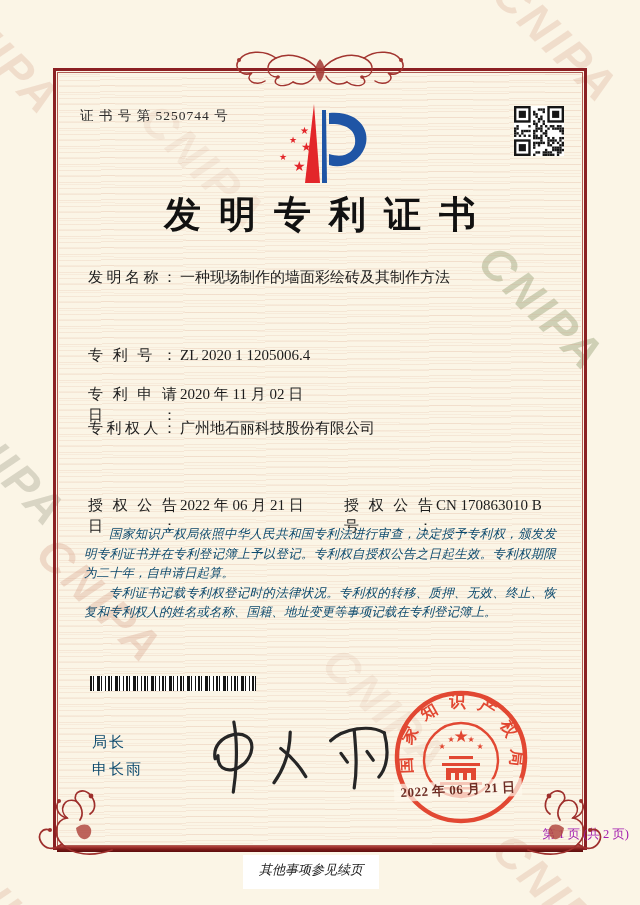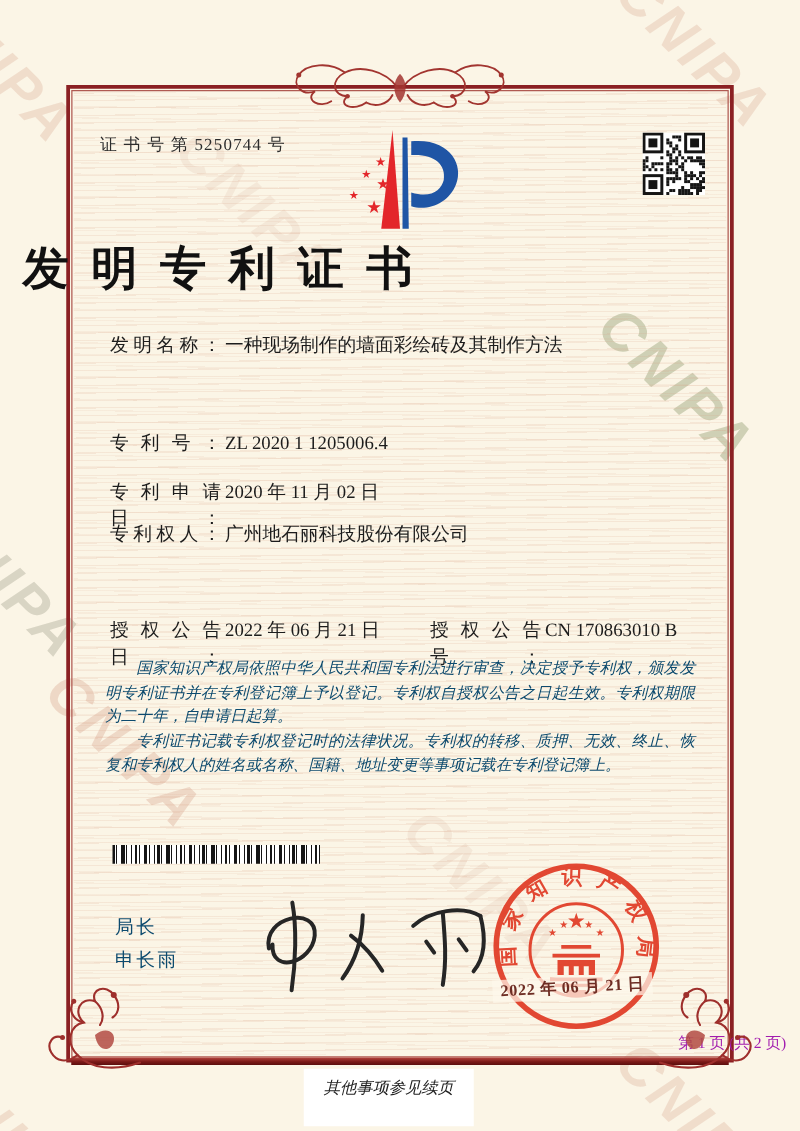--- a/index.html
+++ b/index.html
@@ -40,21 +40,21 @@
   #top-orn { position:absolute; left:226px; top:46px; z-index:3; }
   
   #cert-no {
     position:absolute; left:80px; top:107px; font-size:13.5px; color:#2c2c2c;
     letter-spacing:1px;
   }
   #qr { position:absolute; left:514px; top:106px; width:50px; height:50px; }
   #logo { position:absolute; left:272px; top:102px; width:110px; height:88px; }
   .logo-star { position:absolute; color:#e3262a; line-height:1; font-family:"DejaVu Sans",sans-serif; }
   #title {
-    position:absolute; left:0; top:190px; width:640px; text-align:left;
+    position:absolute; left:0; top:190px; width:640px; text-align:center;
     font-size:37px; font-weight:bold; color:#111;
     letter-spacing:18px; padding-left:18px;
   }
   
   .frow { position:absolute; left:88px; width:478px; font-size:15px; color:#1c1c1c; line-height:21px; }
   .flabel {
     display:inline-block; width:89px; text-align:justify; text-align-last:justify;
     vertical-align:top;
   }
   .fvalue { display:inline-block; margin-left:3px; vertical-align:top;text-align:center; }
@@ -83,21 +83,21 @@
   #sig-svg { position:absolute; left:185px; top:710px; }
   #seal { position:absolute; left:383px; top:680px; }
   #seal-date {
     position:absolute; left:394px; top:781px; width:128px; text-align:center; z-index:4;
     font-size:13px; font-weight:bold; color:#6e2d24; letter-spacing:0.5px;
     background:rgba(253,248,236,0.72); transform:rotate(-3deg);
   }
   
   #page-info { position:absolute; left:0; top:826px; width:629px; text-align:right; font-size:12.5px; color:#a21caf; }
   #note-box {
-    position:absolute; left:243px; top:855px; width:136px; height:46px; z-index:5;
+    position:absolute; left:243px; top:855px; width:136px; height:34px; z-index:5;
     background:#ffffff; text-align:center; line-height:30px;
     font-size:13px; font-style:italic; color:#222;
   }
 </style>
 </head>
 <body>
 
 <div id="page">
 
   <div class="wm" style="left:-38px; top:-22px;">CNIPA</div>

